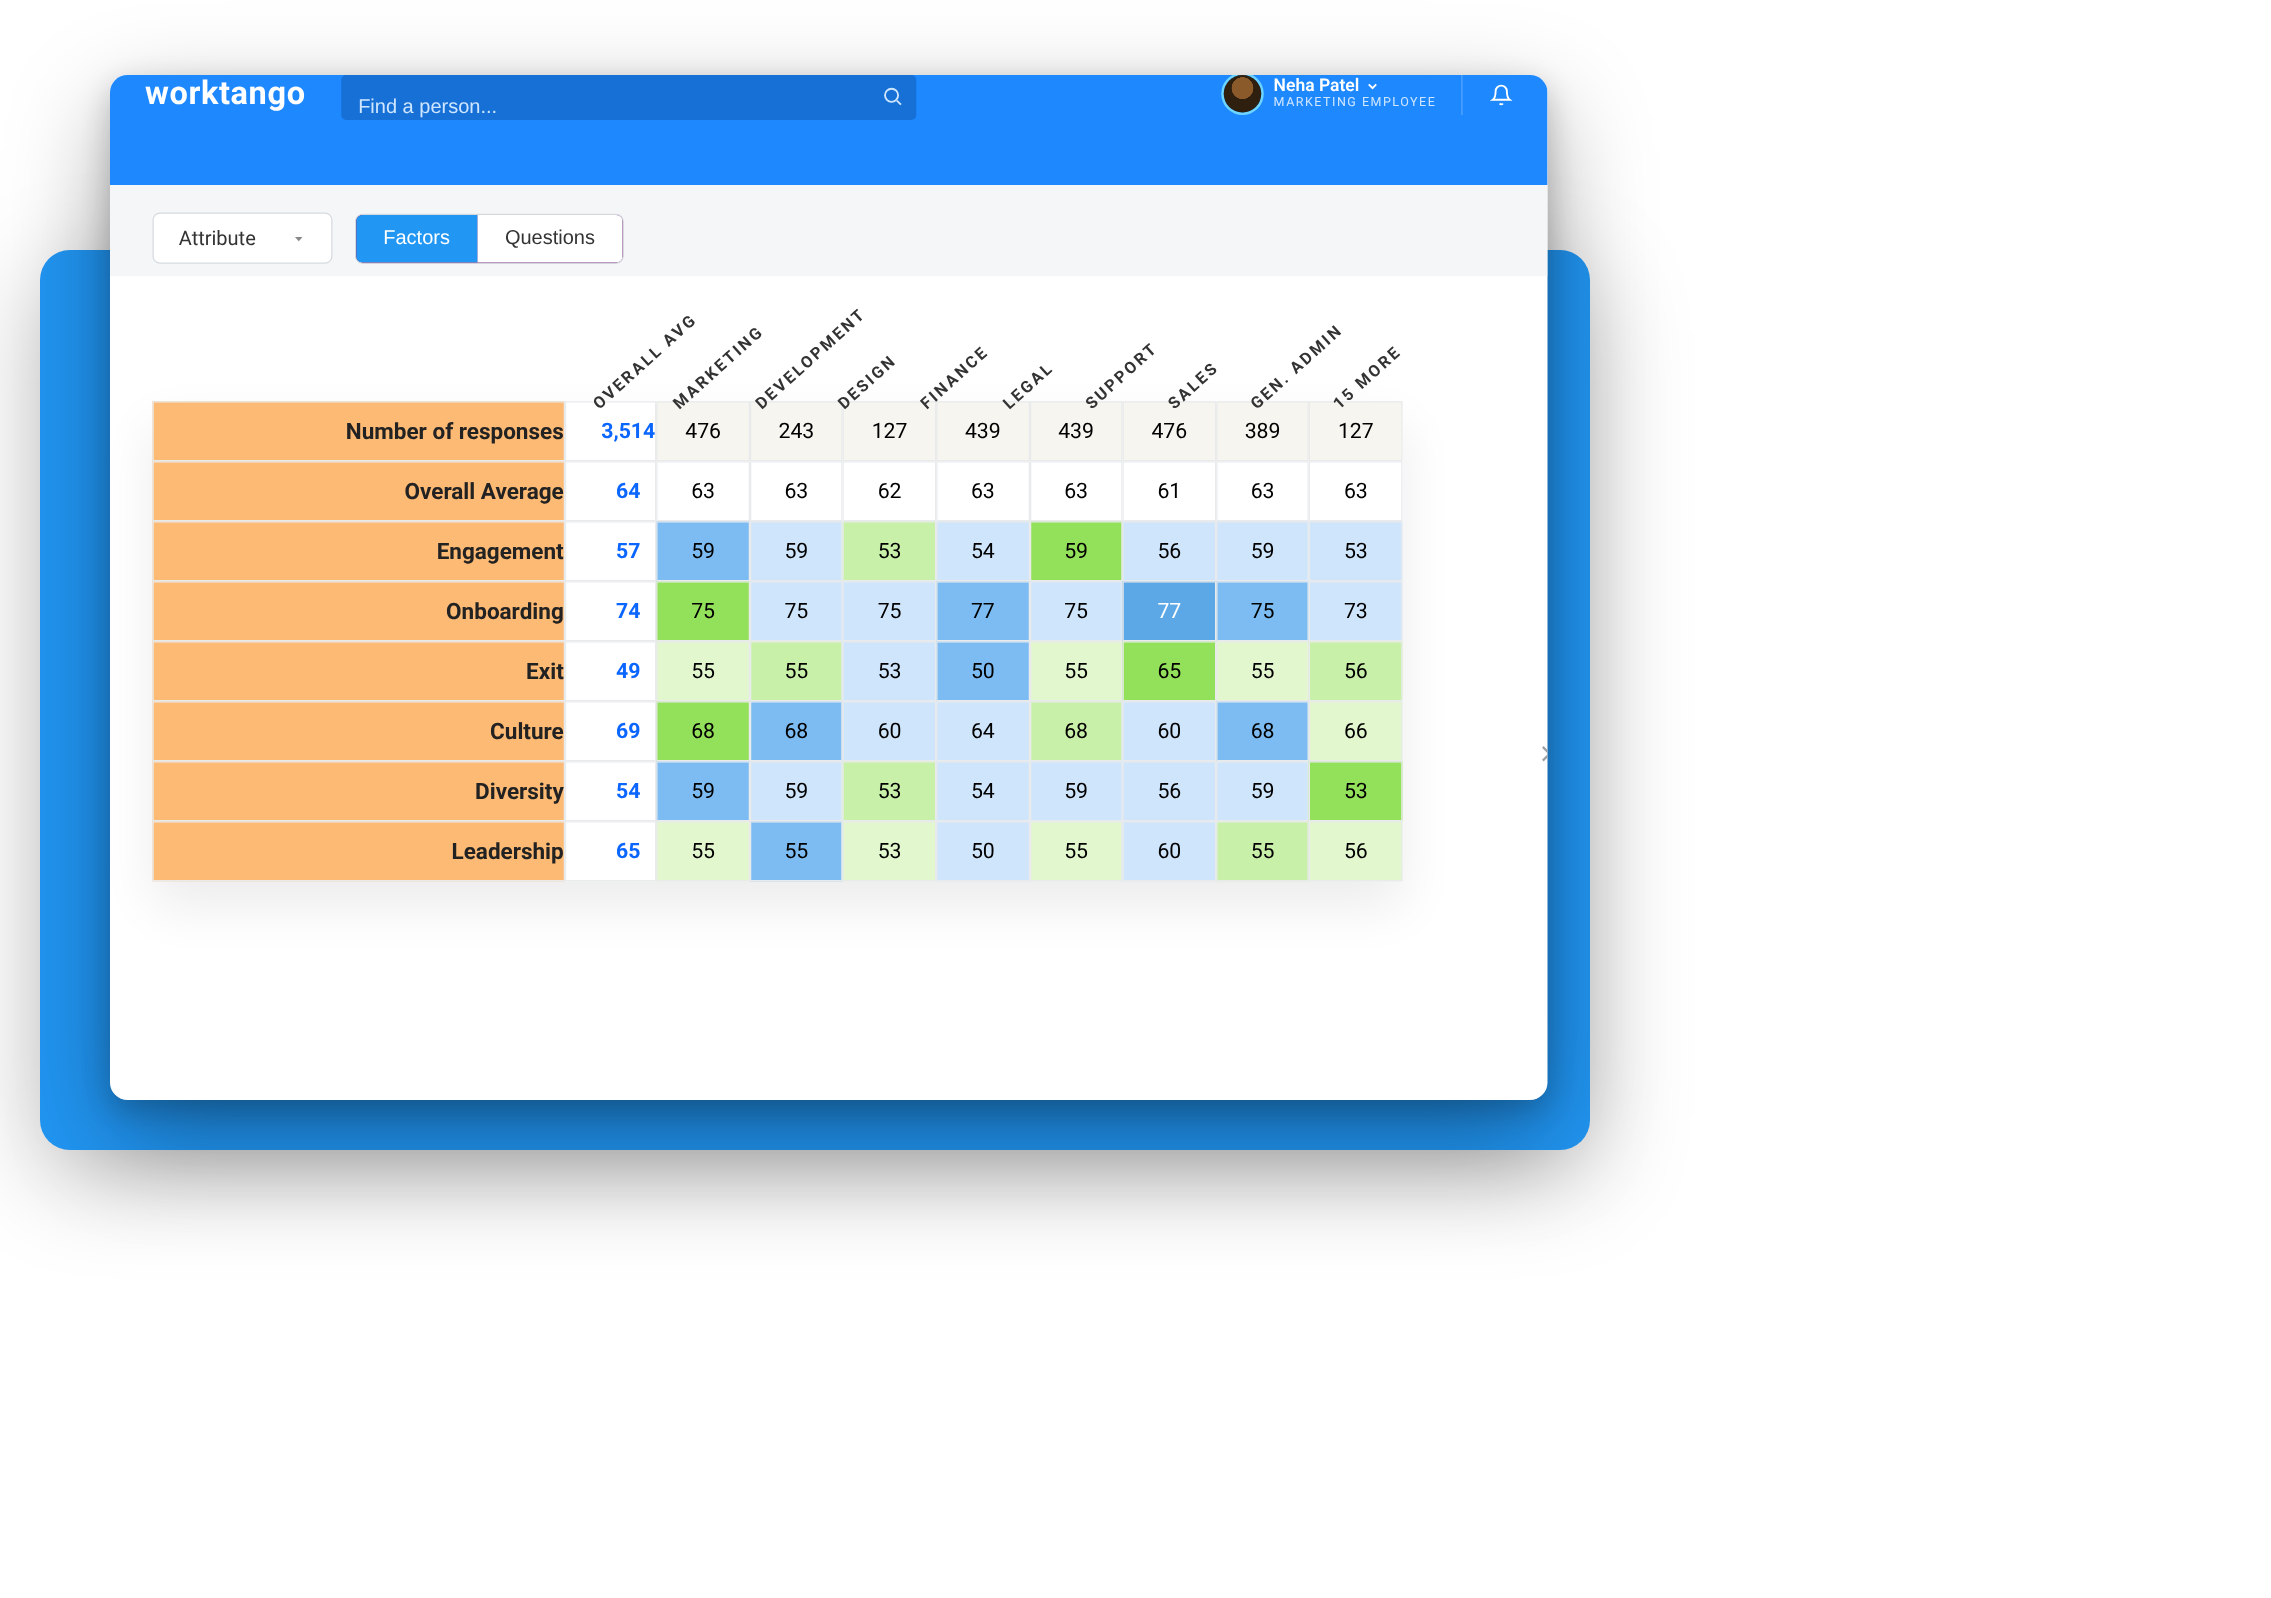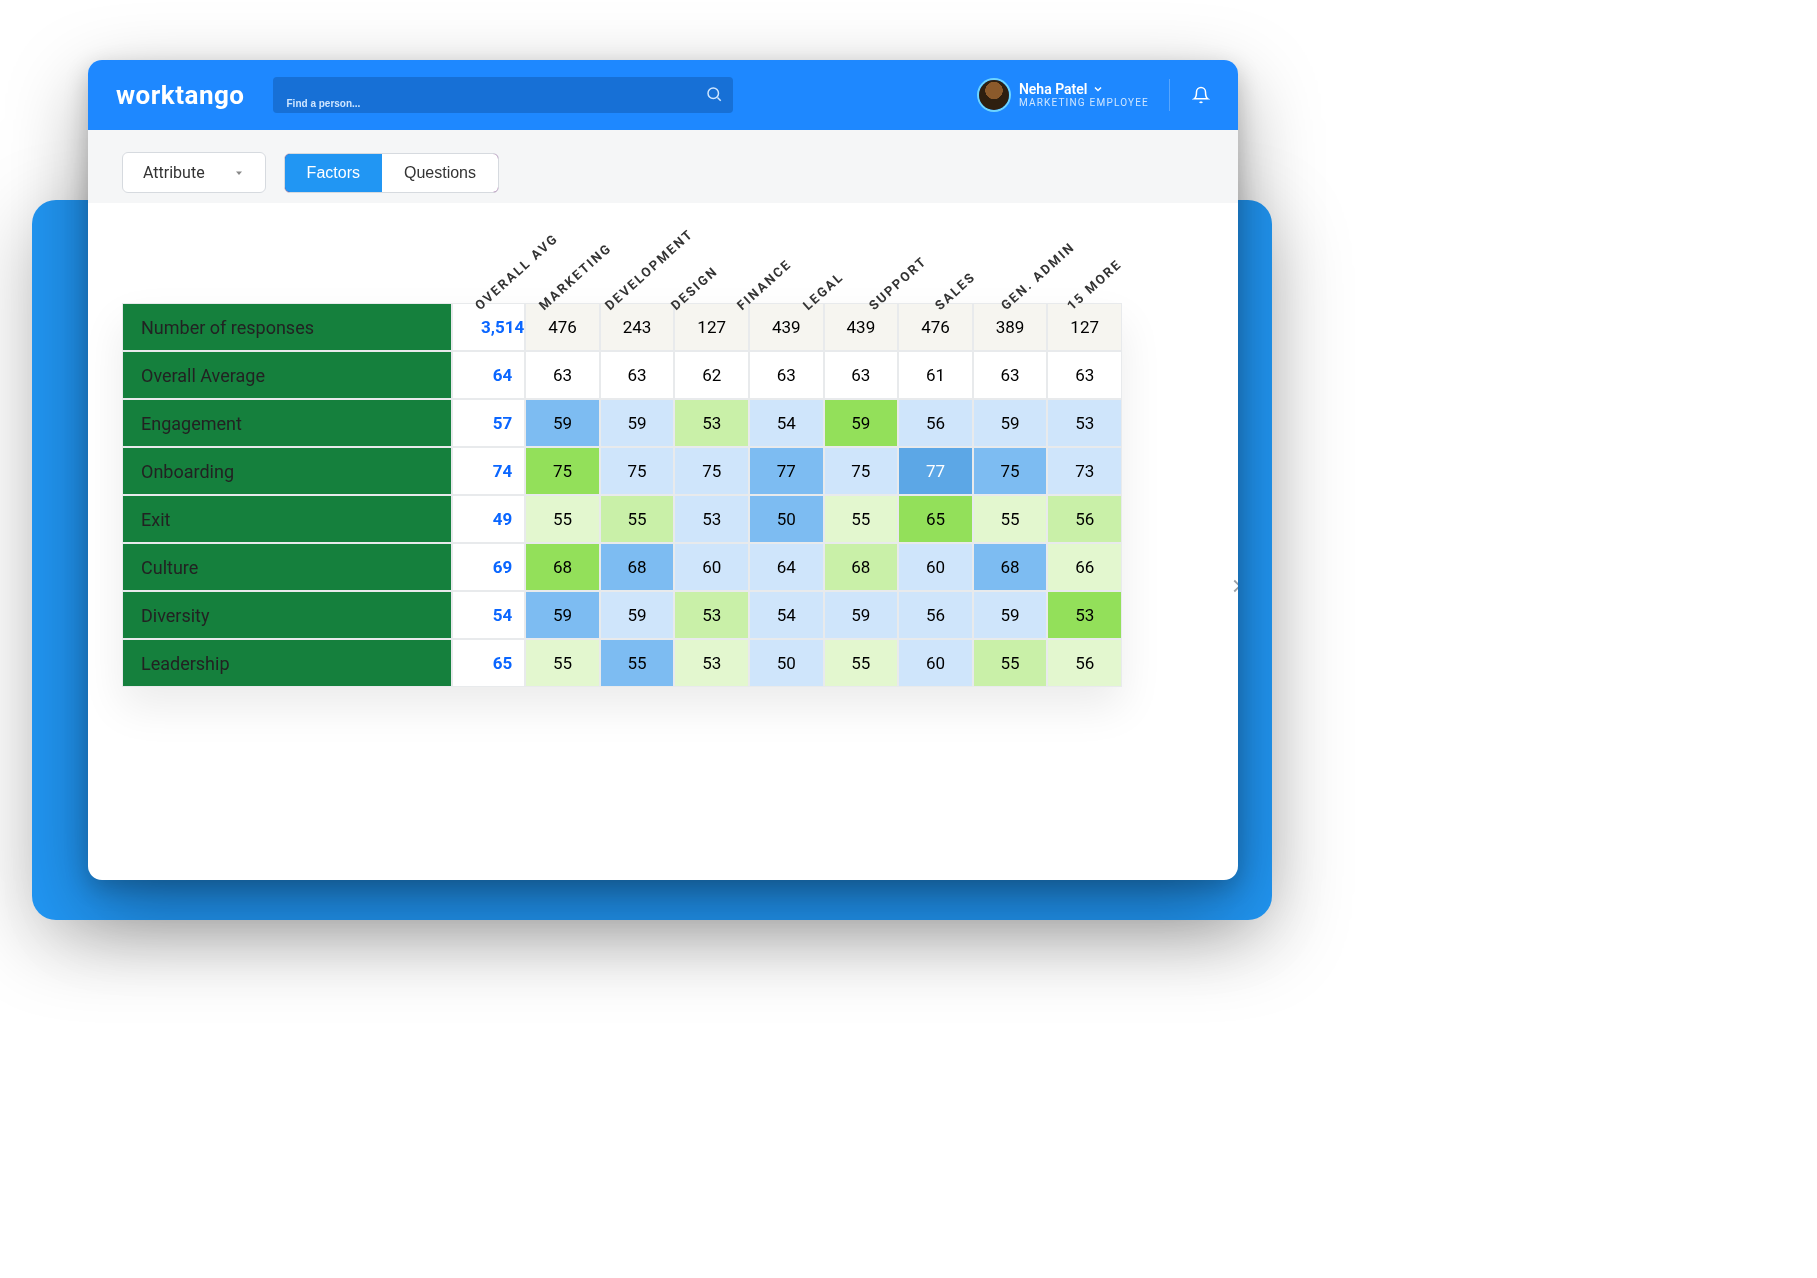--- a/index.html
+++ b/index.html
@@ -14,32 +14,31 @@
 
   .window {
     position:absolute; left:88px; top:60px; width:1150px; height:820px;
     background:#fff; border-radius:14px; overflow:hidden;
     box-shadow: 0 30px 80px rgba(0,0,0,.35), 0 8px 24px rgba(0,0,0,.2);
     z-index:5;
   }
 
   
   .topbar {
-    height:70px; background:#1e88ff; display:flex; align-items:center;
+    height:88px; background:#1e88ff; display:flex; align-items:flex-start;
     padding:0 28px; color:#fff;
   }
   .logo { font-weight:700; font-size:26px; letter-spacing:.5px; margin-right:24px; white-space:nowrap;}
   .searchwrap {
     flex:0 0 460px; position:relative; margin-left:4px;
   }
   .searchwrap input {
     width:100%; height:36px; border:none; border-radius:4px;
     background:#1770d6; color:#fff; padding:16px 40px 0 14px;
-    font-size:10px;
-    font-weight:bold;
+    font-size:16px;
   }
   .searchwrap input::placeholder { color:#cfe6ff; }
   .searchwrap .sicon {
     position:absolute; right:10px; top:8px; color:#cfe6ff;
   }
   .topspacer{flex:1;}
   .userblock { display:flex; align-items:center; gap:10px; margin-right:20px;}
   .avatar {
     width:30px; height:30px; border-radius:50%;
     background: radial-gradient(circle at 50% 35%, #8b5a2b 0 35%, #2e1f0f 36% 100%);
@@ -88,22 +87,22 @@
   }
   .grid {
     border-collapse:separate; border-spacing:0; width:1000px;
     box-shadow: 0 20px 40px rgba(0,0,0,.08);
   }
   .grid th, .grid td {
     border:1px solid #e8eaec; text-align:center; font-size:17px;
     height:48px;
   }
   .grid .rowlabel {
-    text-align:left; padding-left:18px; font-size:18px; color:#222; font-weight:400;
-    width:330px; background:#15803d;
+    text-align:right; padding-left:18px; font-size:18px; color:#222; font-weight:700;
+    width:330px; background:#fdba74;
   }
   .grid .ovcol { width:66px; font-weight:700; color:#0a66ff; background:#fff;padding-left:28px;}
   
   .diaghead {
     position:absolute; left:0; top:-100px; width:1000px; height:110px; pointer-events:none;
   }
   .diag {
     position:absolute; bottom:0; transform-origin: left bottom; transform: rotate(-42deg);
     font-size:13px; letter-spacing:2px; font-weight:700; color:#333; white-space:nowrap;
     text-transform:uppercase;

